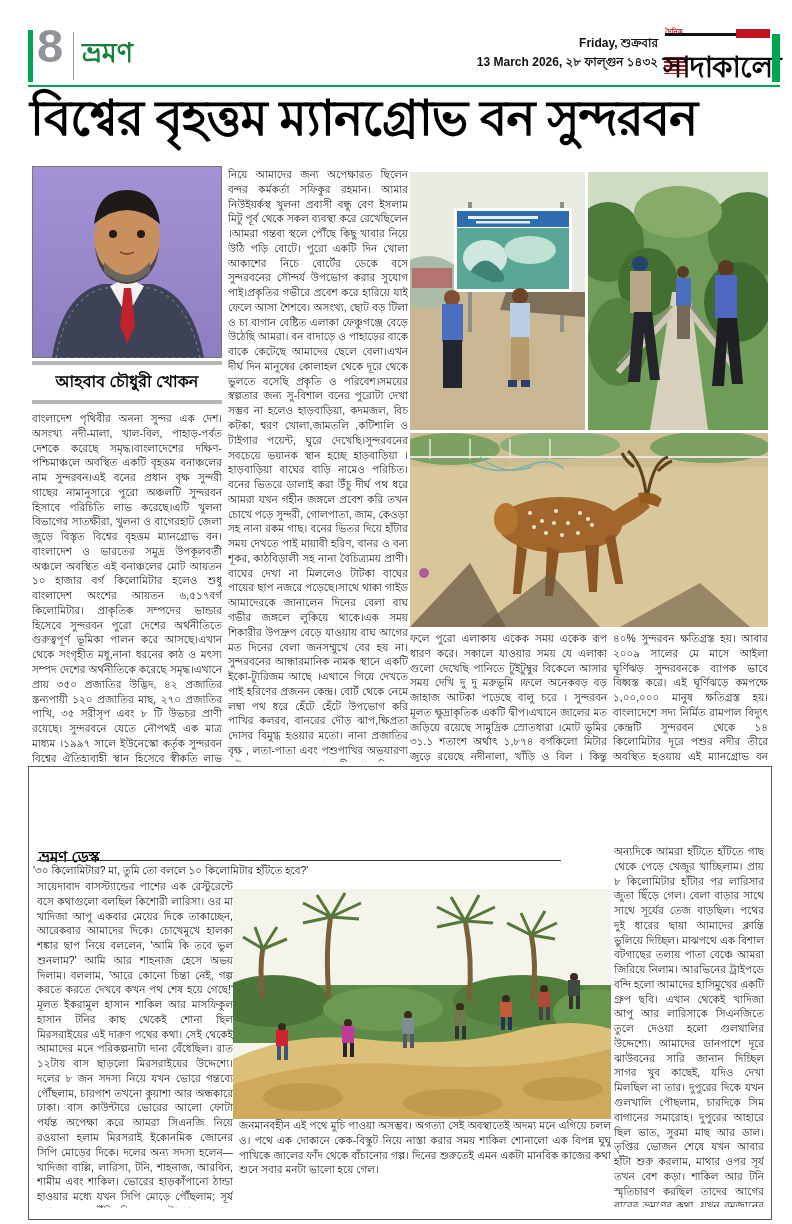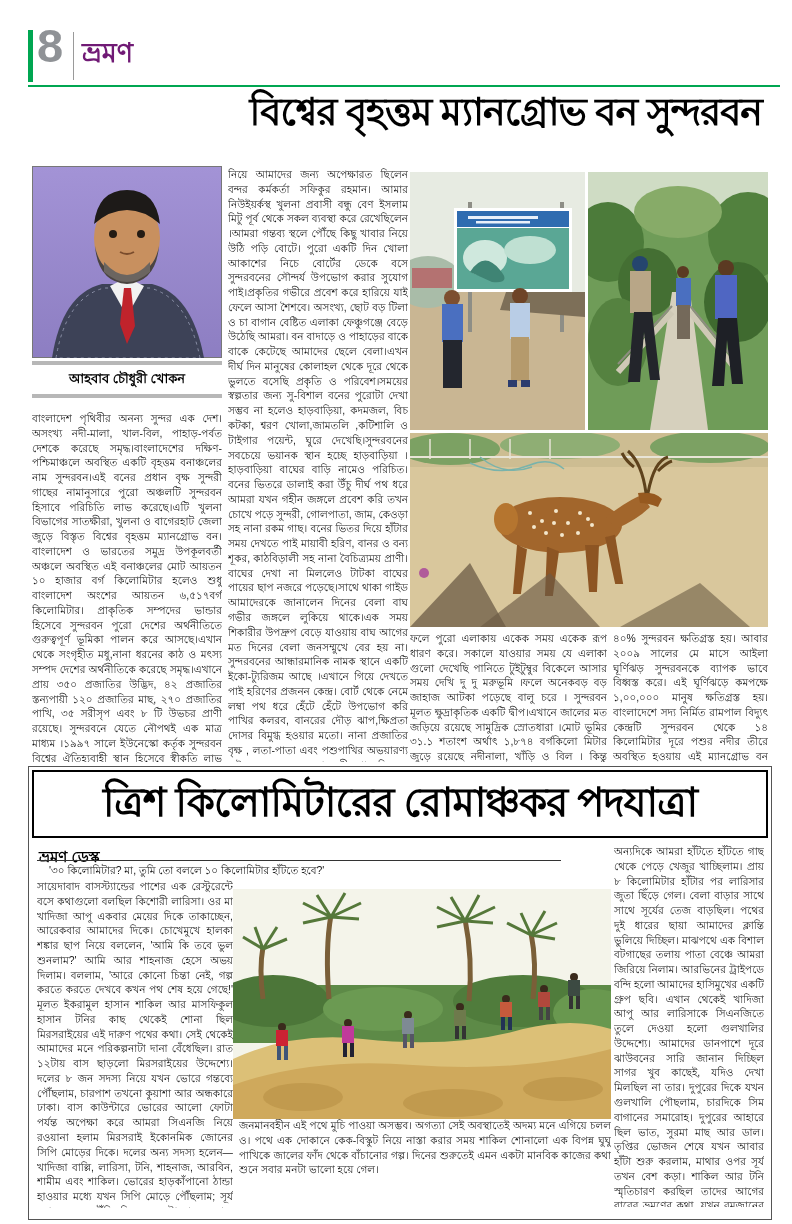--- a/index.html
+++ b/index.html
@@ -4,68 +4,80 @@
 <style>
   html,body{margin:0;padding:0;background:#fff;}
   .page{position:relative;width:792px;height:1224px;background:#fff;overflow:hidden;
         font-family:"Liberation Sans", sans-serif;color:#111;}
   .abs{position:absolute;}
   .body-text{font-size:10.4px;line-height:1.42;text-align:justify;color:#1a1a1a;overflow:hidden;}
   
   .hdr-greenbar{left:28px;top:30px;width:5px;height:52px;background:#00a651;}
   .page-num{left:37px;top:22px;font-size:47px;font-weight:bold;color:#8f9296;line-height:1;}
   .hdr-vrule{left:73px;top:32px;width:1px;height:48px;background:#9a9a9a;}
-  .section-name{left:82px;top:40px;font-size:27px;font-weight:800;color:#701a75;line-height:1;}
+  .section-name{left:82px;top:40px;font-size:27px;font-weight:800;color:#15803d;line-height:1;}
   .dateblock{left:420px;top:34px;width:238px;text-align:right;font-size:12px;font-weight:bold;line-height:1.55;color:#111;}
   .logo{left:663px;top:26px;width:117px;height:58px;}
   .logo-topbar{left:2px;top:7px;width:100px;height:3px;background:#111;}
   .logo-redtag{right:10px;top:3px;width:34px;height:9px;background:#c21320;}
   .logo-small{left:2px;top:0px;font-size:7px;color:#c21320;font-weight:bold;}
   .logo-flag{left:1px;bottom:10px;width:22px;height:17px;
              background:repeating-linear-gradient(180deg,#c21320 0 2px,#fff 2px 4px);}
   .logo-text{left:0px;bottom:2px;width:106px;text-align:center;font-size:29px;font-weight:900;
              letter-spacing:-1px;color:#0b0b0b;line-height:1;}
   .logo-greenbar{right:0px;top:8px;width:8px;height:48px;background:#00a651;}
   .hdr-underline{left:28px;top:85px;width:752px;height:2px;background:#00a651;}
   
-  .a1-headline{left:30px;top:92px;width:732px;font-size:38px;font-weight:900;text-align:right;
+  .a1-headline{left:30px;top:92px;width:732px;font-size:49px;font-weight:900;text-align:left;
                line-height:1.08;color:#000;letter-spacing:-1px;}
   .author-box{left:32px;top:166px;width:190px;}
   .author-photo{width:190px;height:192px;display:block;}
   .cap-bar{height:4px;background:#b7b7b7;margin:3px 0;}
-  .author-caption{text-align:center;font-size:13px;font-weight:bold;padding:1px 0;color:#000;}
+  .author-caption{text-align:center;font-size:16px;font-weight:bold;padding:1px 0;color:#000;}
   .a1-col2{left:228px;top:168px;width:180px;height:594px;}
   .a1-col1{left:32px;top:412px;width:190px;height:350px;}
   .photoA{left:410px;top:172px;width:175px;height:258px;}
   .photoB{left:588px;top:172px;width:180px;height:258px;}
   .photoDeer{left:410px;top:433px;width:358px;height:194px;}
   .a1-col3{left:410px;top:632px;width:197px;height:130px;}
   .a1-col4{left:613px;top:632px;width:155px;height:130px;}
   
   .a2-box{left:28px;top:766px;width:742px;height:452px;border:1px solid #555;}
   .a2-headbox{left:3px;top:3px;width:732px;height:64px;border:2px solid #000;}
   .a2-headline{width:100%;text-align:center;font-size:40px;font-weight:900;line-height:60px;
                letter-spacing:-1px;color:#000;}
   .a2-byline{left:10px;top:78px;font-size:15px;font-weight:bold;color:#000;}
   .a2-rule{left:8px;top:93px;width:524px;height:1px;background:#333;}
-  .a2-lead{left:20px;top:96px;width:524px;height:15px;font-size:10.4px;overflow:hidden;white-space:nowrap;}
+  .a2-lead{left:4px;top:96px;width:524px;height:15px;font-size:10.4px;overflow:hidden;white-space:nowrap;}
   .a2-col1{left:8px;top:113px;width:196px;height:328px;}
   .photoWalk{left:204px;top:122px;width:378px;height:230px;}
   .a2-center{left:210px;top:352px;width:372px;height:84px;}
   .a2-col3{left:585px;top:78px;width:150px;height:362px;}
 </style>
 </head>
 <body>
 
 <div class="page">
 
   <div class="abs hdr-greenbar"></div>
   <div class="abs page-num">8</div>
   <div class="abs hdr-vrule"></div>
   <div class="abs section-name">ভ্রমণ</div>
+  <div class="abs dateblock">
+    <div>Friday, শুক্রবার</div>
+    <div>13 March 2026, ২৮ ফাল্গুন ১৪৩২</div>
+  </div>
+  <div class="abs logo">
+    <div class="abs logo-small">দৈনিক</div>
+    <div class="abs logo-topbar"></div>
+    <div class="abs logo-redtag"></div>
+    <div class="abs logo-flag"></div>
+    <div class="abs logo-text">সাদাকালো</div>
+    <div class="abs logo-greenbar"></div>
+  </div>
   <div class="abs hdr-underline"></div>
 
   <div class="abs a1-headline">বিশ্বের বৃহত্তম ম্যানগ্রোভ বন সুন্দরবন</div>
 
   <div class="abs author-box">
     <svg class="author-photo" viewBox="0 0 190 192" preserveAspectRatio="none">
       <defs>
           <linearGradient id="pg" x1="0" y1="0" x2="0" y2="1">
         <stop offset="0" stop-color="#a393d6"></stop>
             <stop offset="1" stop-color="#8d7ec2"></stop>
@@ -175,23 +187,20 @@
     <path d="M0 194 L60 130 L96 194 Z" fill="#6b5b45" opacity="0.75"></path>
     <path d="M70 194 L140 140 L190 194 Z" fill="#6b5b45" opacity="0.65"></path>
     <path d="M210 194 L290 150 L340 194 Z" fill="#6b5b45" opacity="0.6"></path>
     <circle cx="14" cy="140" r="5" fill="#b05a9a"></circle>
   </svg>
 
   <div class="abs body-text a1-col3">ফলে পুরো এলাকায় একেক সময় একেক রূপ ধারণ করে। সকালে যাওয়ার সময় যে এলাকা গুলো দেখেছি পানিতে টুইটুম্বুর বিকেলে আসার সময় দেখি দু দু মরুভূমি ।ফলে অনেকবড় বড় জাহাজ আটকা পড়েছে বালু চরে । সুন্দরবন মূলত ক্ষুদ্রাকৃতিক একটি দ্বীপ।এখানে জালের মত জড়িয়ে রয়েছে সামুদ্রিক স্রোতধারা ।মোট ভূমির ৩১.১ শতাংশ অর্থাৎ ১,৮৭৪ বর্গকিলো মিটার জুড়ে রয়েছে নদীনালা, খাঁড়ি ও বিল । কিন্তু প্রথমবারের মত পুরো বন ঘুরে মনে হয়েছে যথাযথ রক্ষনাবেক্ষণ ও উদ্যোগের অভাবে সুন্দরবনের গুণ মান হ্রাস পাচ্ছে। জানা যায় ২০০৭ সালে ঘূর্ণিঝড় সিডরের ভূমিধসের কারণে প্রায়</div>
   <div class="abs body-text a1-col4">৪০% সুন্দরবন ক্ষতিগ্রস্ত হয়। আবার ২০০৯ সালের মে মাসে আইলা ঘূর্ণিঝড় সুন্দরবনকে ব্যাপক ভাবে বিধ্বস্ত করে। এই ঘূর্ণিঝড়ে কমপক্ষে ১,০০,০০০ মানুষ ক্ষতিগ্রস্ত হয়।বাংলাদেশে সদ্য নির্মিত রামপাল বিদ্যুৎ কেন্দ্রটি সুন্দরবন থেকে ১৪ কিলোমিটার দূরে পশুর নদীর তীরে অবস্থিত হওয়ায় এই ম্যানগ্রোভ বন মারাত্মক হুমকির মুখে পড়বে বলে পরিবেশবিদগণ আশংকা প্রকাশ করছেন । প্রাকৃতিক ভারসাম্য রক্ষায় দেশের নতুন সরকার বিশ্বের বৃহত্তম এই ম্যানগ্রোভ বনকে রক্ষায় যথাযথ উদ্যোগ নেবে এমনটি আমি প্রত্যাশা করি।  লেখক - কলামিষ্ট ও কমিউনিটি এক্টিভিষ্ট , নিউইয়র্ক ।</div>
 
   <div class="abs a2-box">
-    <div class="abs a2-headbox">
-      <div class="a2-headline">ত্রিশ কিলোমিটারের রোমাঞ্চকর পদযাত্রা</div>
-    </div>
     <div class="abs a2-byline">ভ্রমণ ডেস্ক</div>
     <div class="abs a2-rule"></div>
     <div class="abs a2-lead">'৩০ কিলোমিটার? মা, তুমি তো বললে ১০ কিলোমিটার হাঁটতে হবে?'</div>
     <div class="abs body-text a2-col1">সায়েদাবাদ বাসস্ট্যান্ডের পাশের এক রেস্টুরেন্টে বসে কথাগুলো বলছিল কিশোরী লারিসা। ওর মা খাদিজা আপু একবার মেয়ের দিকে তাকাচ্ছেন, আরেকবার আমাদের দিকে। চোখেমুখে হালকা শঙ্কার ছাপ নিয়ে বললেন, 'আমি কি তবে ভুল শুনলাম?' আমি আর শাহনাজ হেসে অভয় দিলাম। বললাম, 'আরে কোনো চিন্তা নেই, গল্প করতে করতে দেখবে কখন পথ শেষ হয়ে গেছে!' মূলত ইকরামুল হাসান শাকিল আর মাসফিকুল হাসান টনির কাছ থেকেই শোনা ছিল মিরসরাইয়ের এই দারুণ পথের কথা। সেই থেকেই আমাদের মনে পরিকল্পনাটা দানা বেঁধেছিল। রাত ১২টায় বাস ছাড়লো মিরসরাইয়ের উদ্দেশ্যে। দলের ৮ জন সদস্য নিয়ে যখন ভোরে গন্তব্যে পৌঁছলাম, চারপাশ তখনো কুয়াশা আর অন্ধকারে ঢাকা। বাস কাউন্টারে ভোরের আলো ফোটা পর্যন্ত অপেক্ষা করে আমরা সিএনজি নিয়ে রওয়ানা হলাম মিরসরাই ইকোনমিক জোনের সিপি মোড়ের দিকে। দলের অন্য সদস্য হলেন— খাদিজা বাল্লি, লারিসা, টনি, শাহনাজ, আরবিন, শামীম এবং শাকিল। ভোরের হাড়কাঁপানো ঠান্ডা হাওয়ার মধ্যে যখন সিপি মোড়ে পৌঁছলাম; সূর্য তখন কেবল উঁকি দিচ্ছে। কনস্ট্রাকশনের কাজ চলা পথের দুই ধারে সারিবদ্ধ খেজুর আর বরই গাছ। গাছে গাছে প্লাস্টিকের বোতলে খেজুরের রস জমছে, আর সেই রসের লোভে পাখিদের কিচিরমিচির চারপাশকে জীবন্ত করে তুলেছে। এদিকে গরু-মহিষের পালের গ্রাম্যরাশ চলছে,</div>
 
     <svg class="abs photoWalk" viewBox="0 0 378 230" preserveAspectRatio="none">
       <rect width="378" height="230" fill="#f4f4ea"></rect>
       <rect y="96" width="378" height="58" fill="#5d8a47"></rect>
       <ellipse cx="40" cy="112" rx="56" ry="26" fill="#4c7639"></ellipse>
         <ellipse cx="150" cy="120" rx="60" ry="22" fill="#6b9a52"></ellipse>

